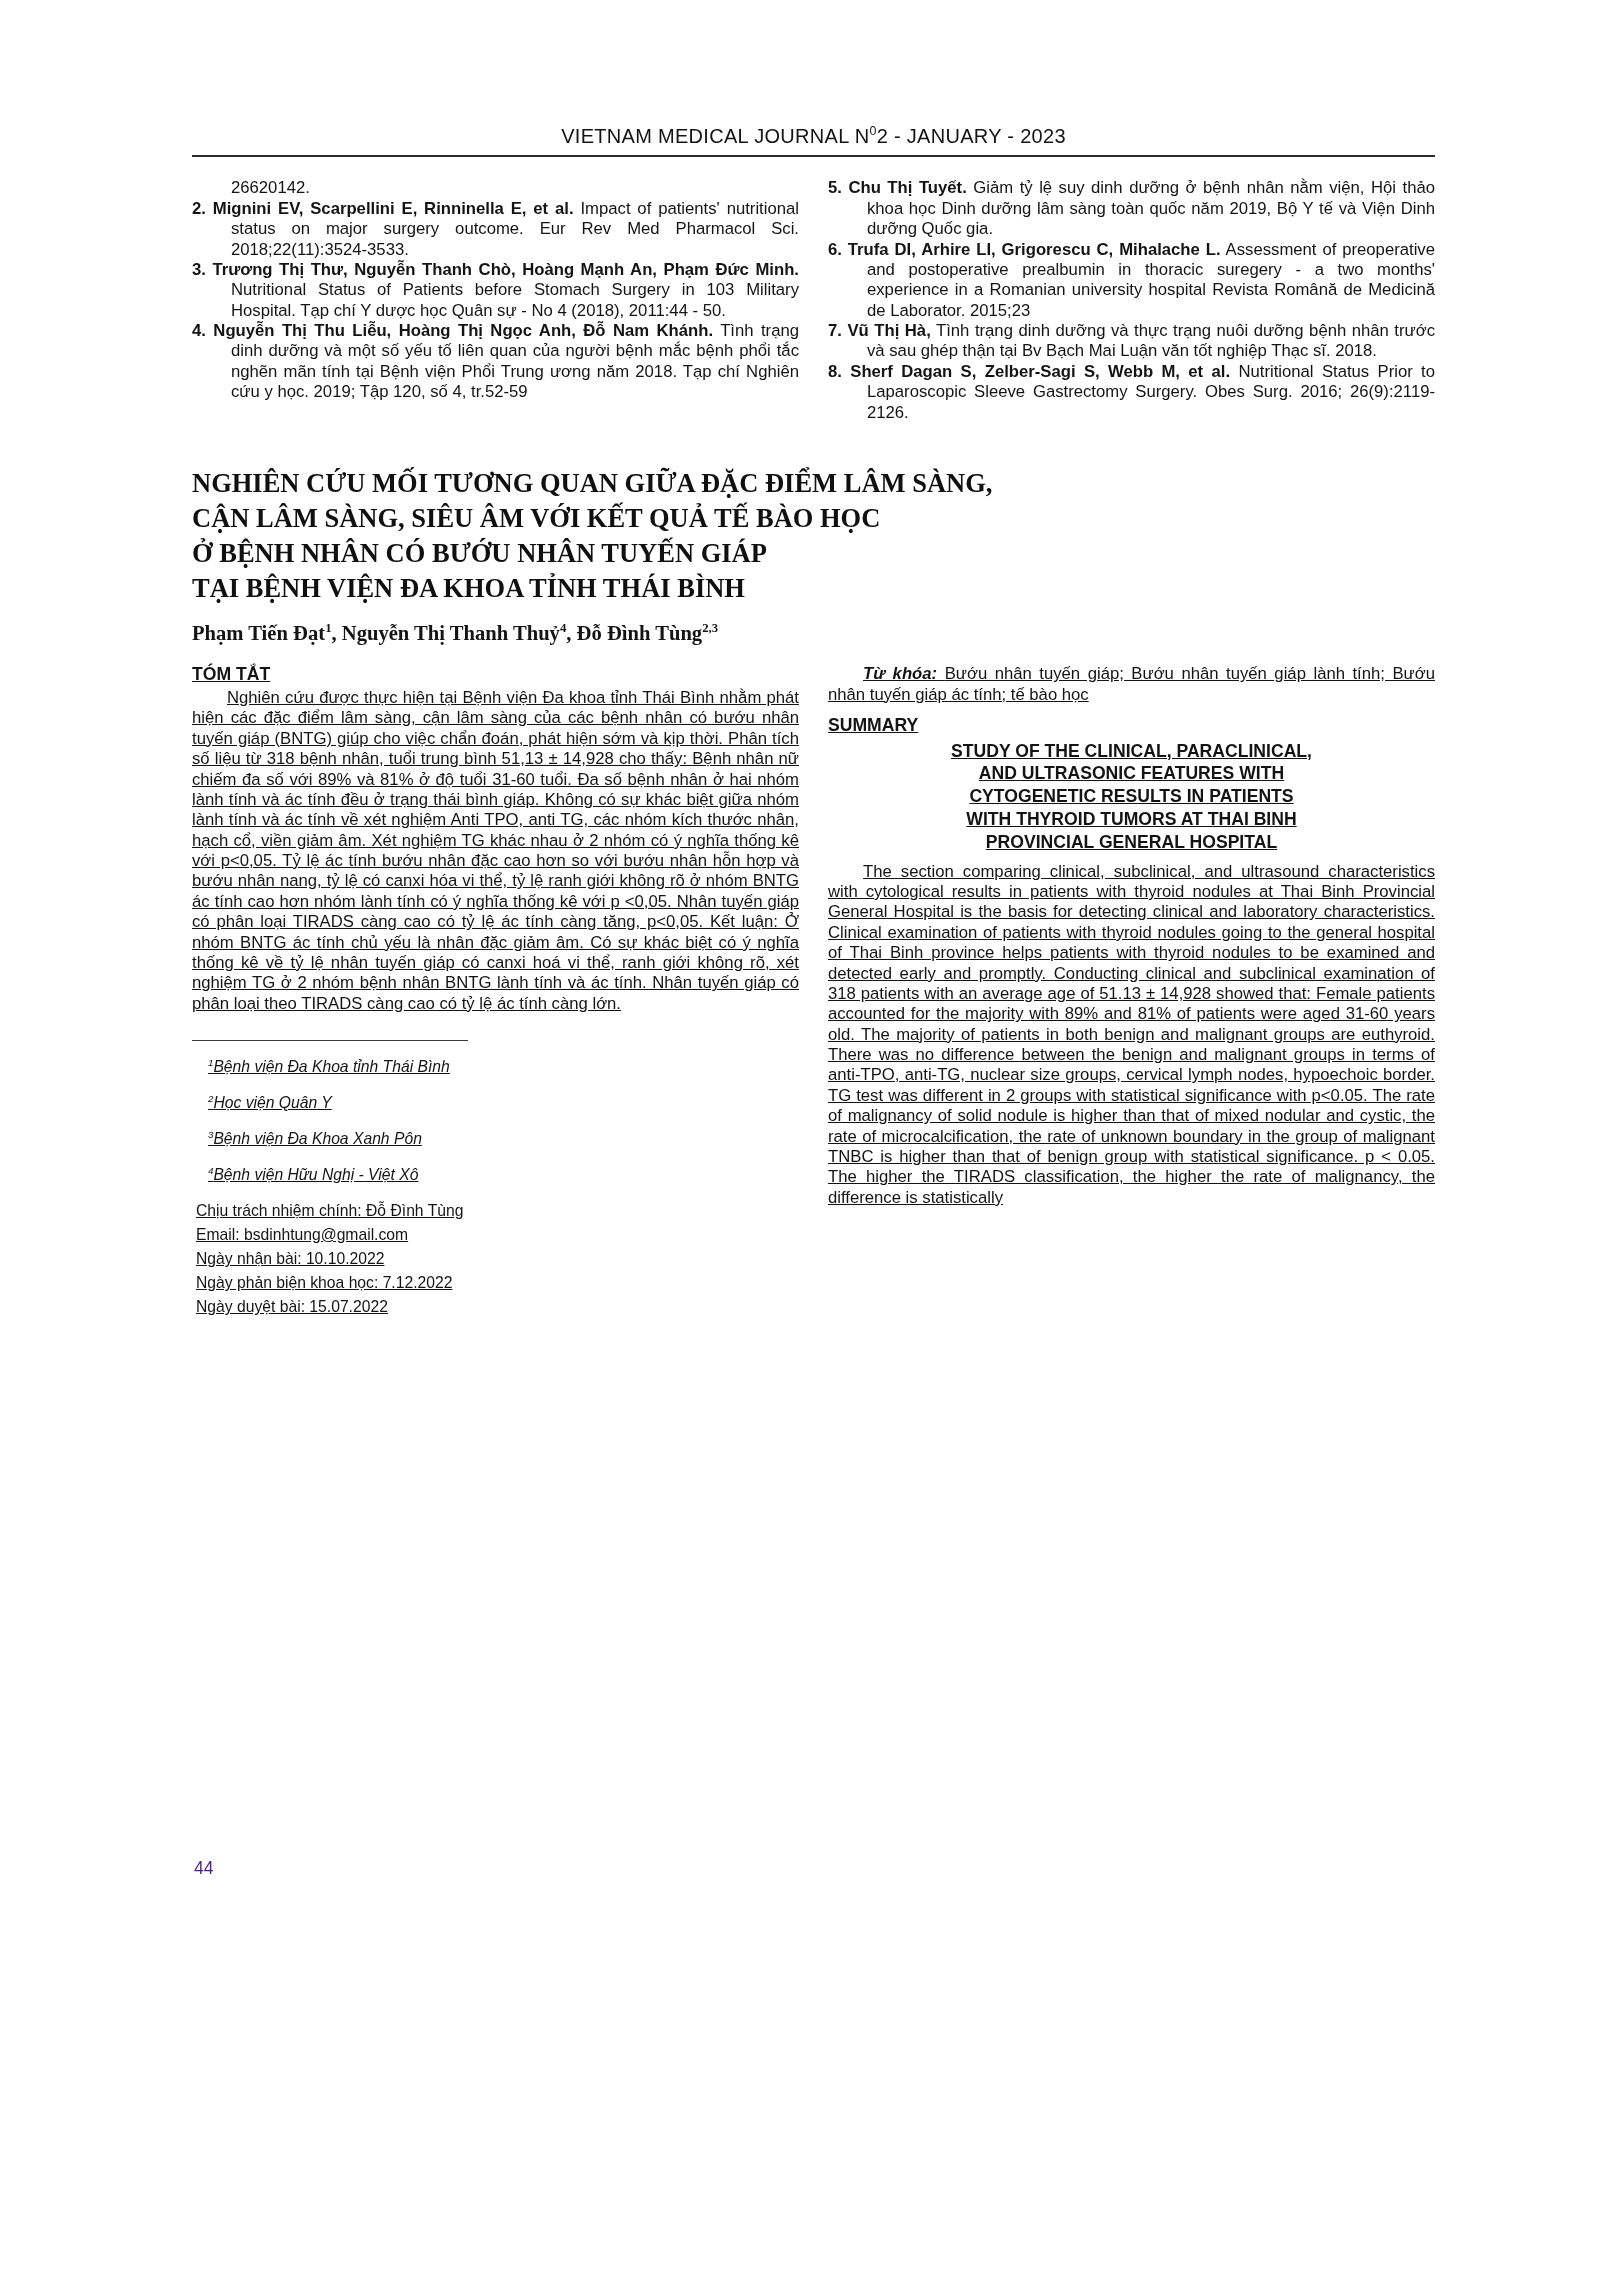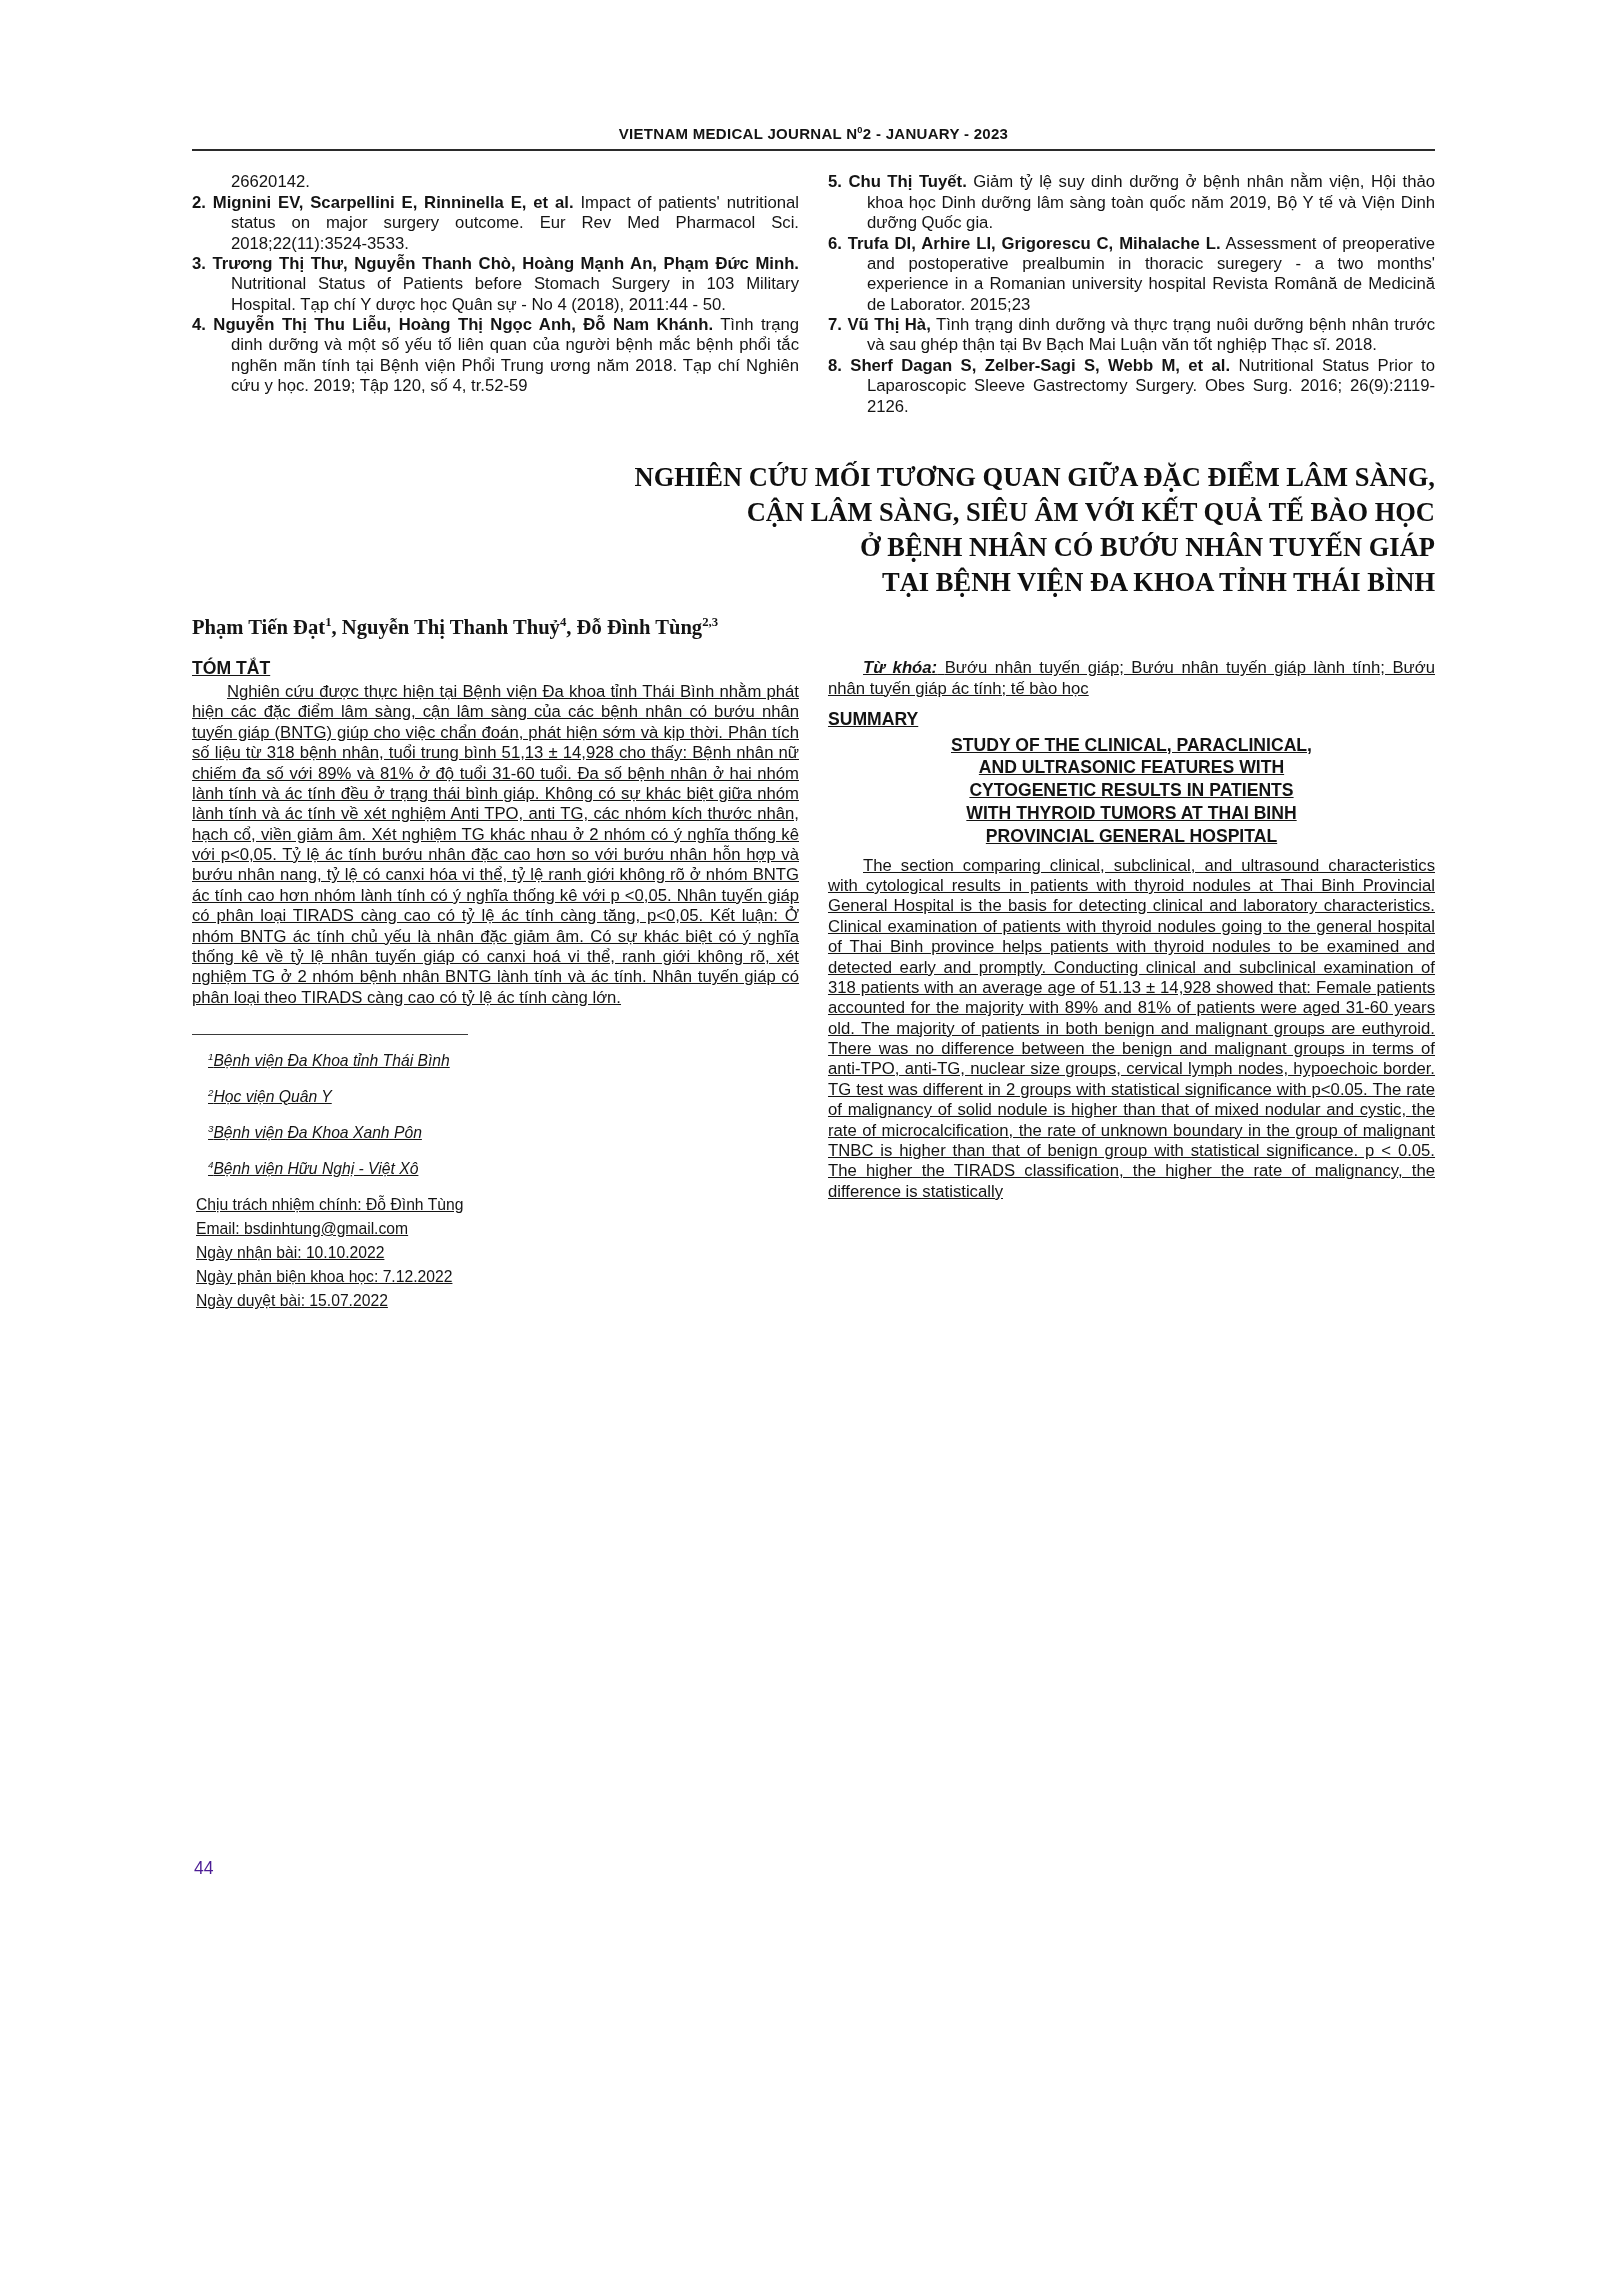--- a/index.html
+++ b/index.html
@@ -14,22 +14,22 @@
     overflow: hidden;
   }
   .content {
     position: absolute;
     left: 192px;
     top: 125px;
     width: 1243px;
   }
   .journal-header {
     text-align: center;
-    font-size: 15px;
-    font-weight: bold;
+    font-size: 20px;
+    font-weight: normal;
     letter-spacing: 0.3px;
   }
   sup {
     font-size: 62%;
     vertical-align: super;
     line-height: 0;
   }
   .header-rule {
     border-top: 2px solid #2b2b2b;
     margin-top: 6.9px;
@@ -43,21 +43,21 @@
     text-align: justify;
     font-size: 16.7px;
     line-height: 1.22;
     padding-left: 39px;
     text-indent: -39px;
   }
   .ref.cont { text-indent: 0; }
 
   .article-title {
     margin: 43px 0 15.7px;
-    text-align: right;
+    text-align: left;
     font-family: "Liberation Serif", serif;
     font-size: 26.5px;
     font-weight: bold;
     line-height: 1.32;
     color: #101010;
   }
   .article-title .tl { display: block; }
 
   .authors {
     text-align: left;

